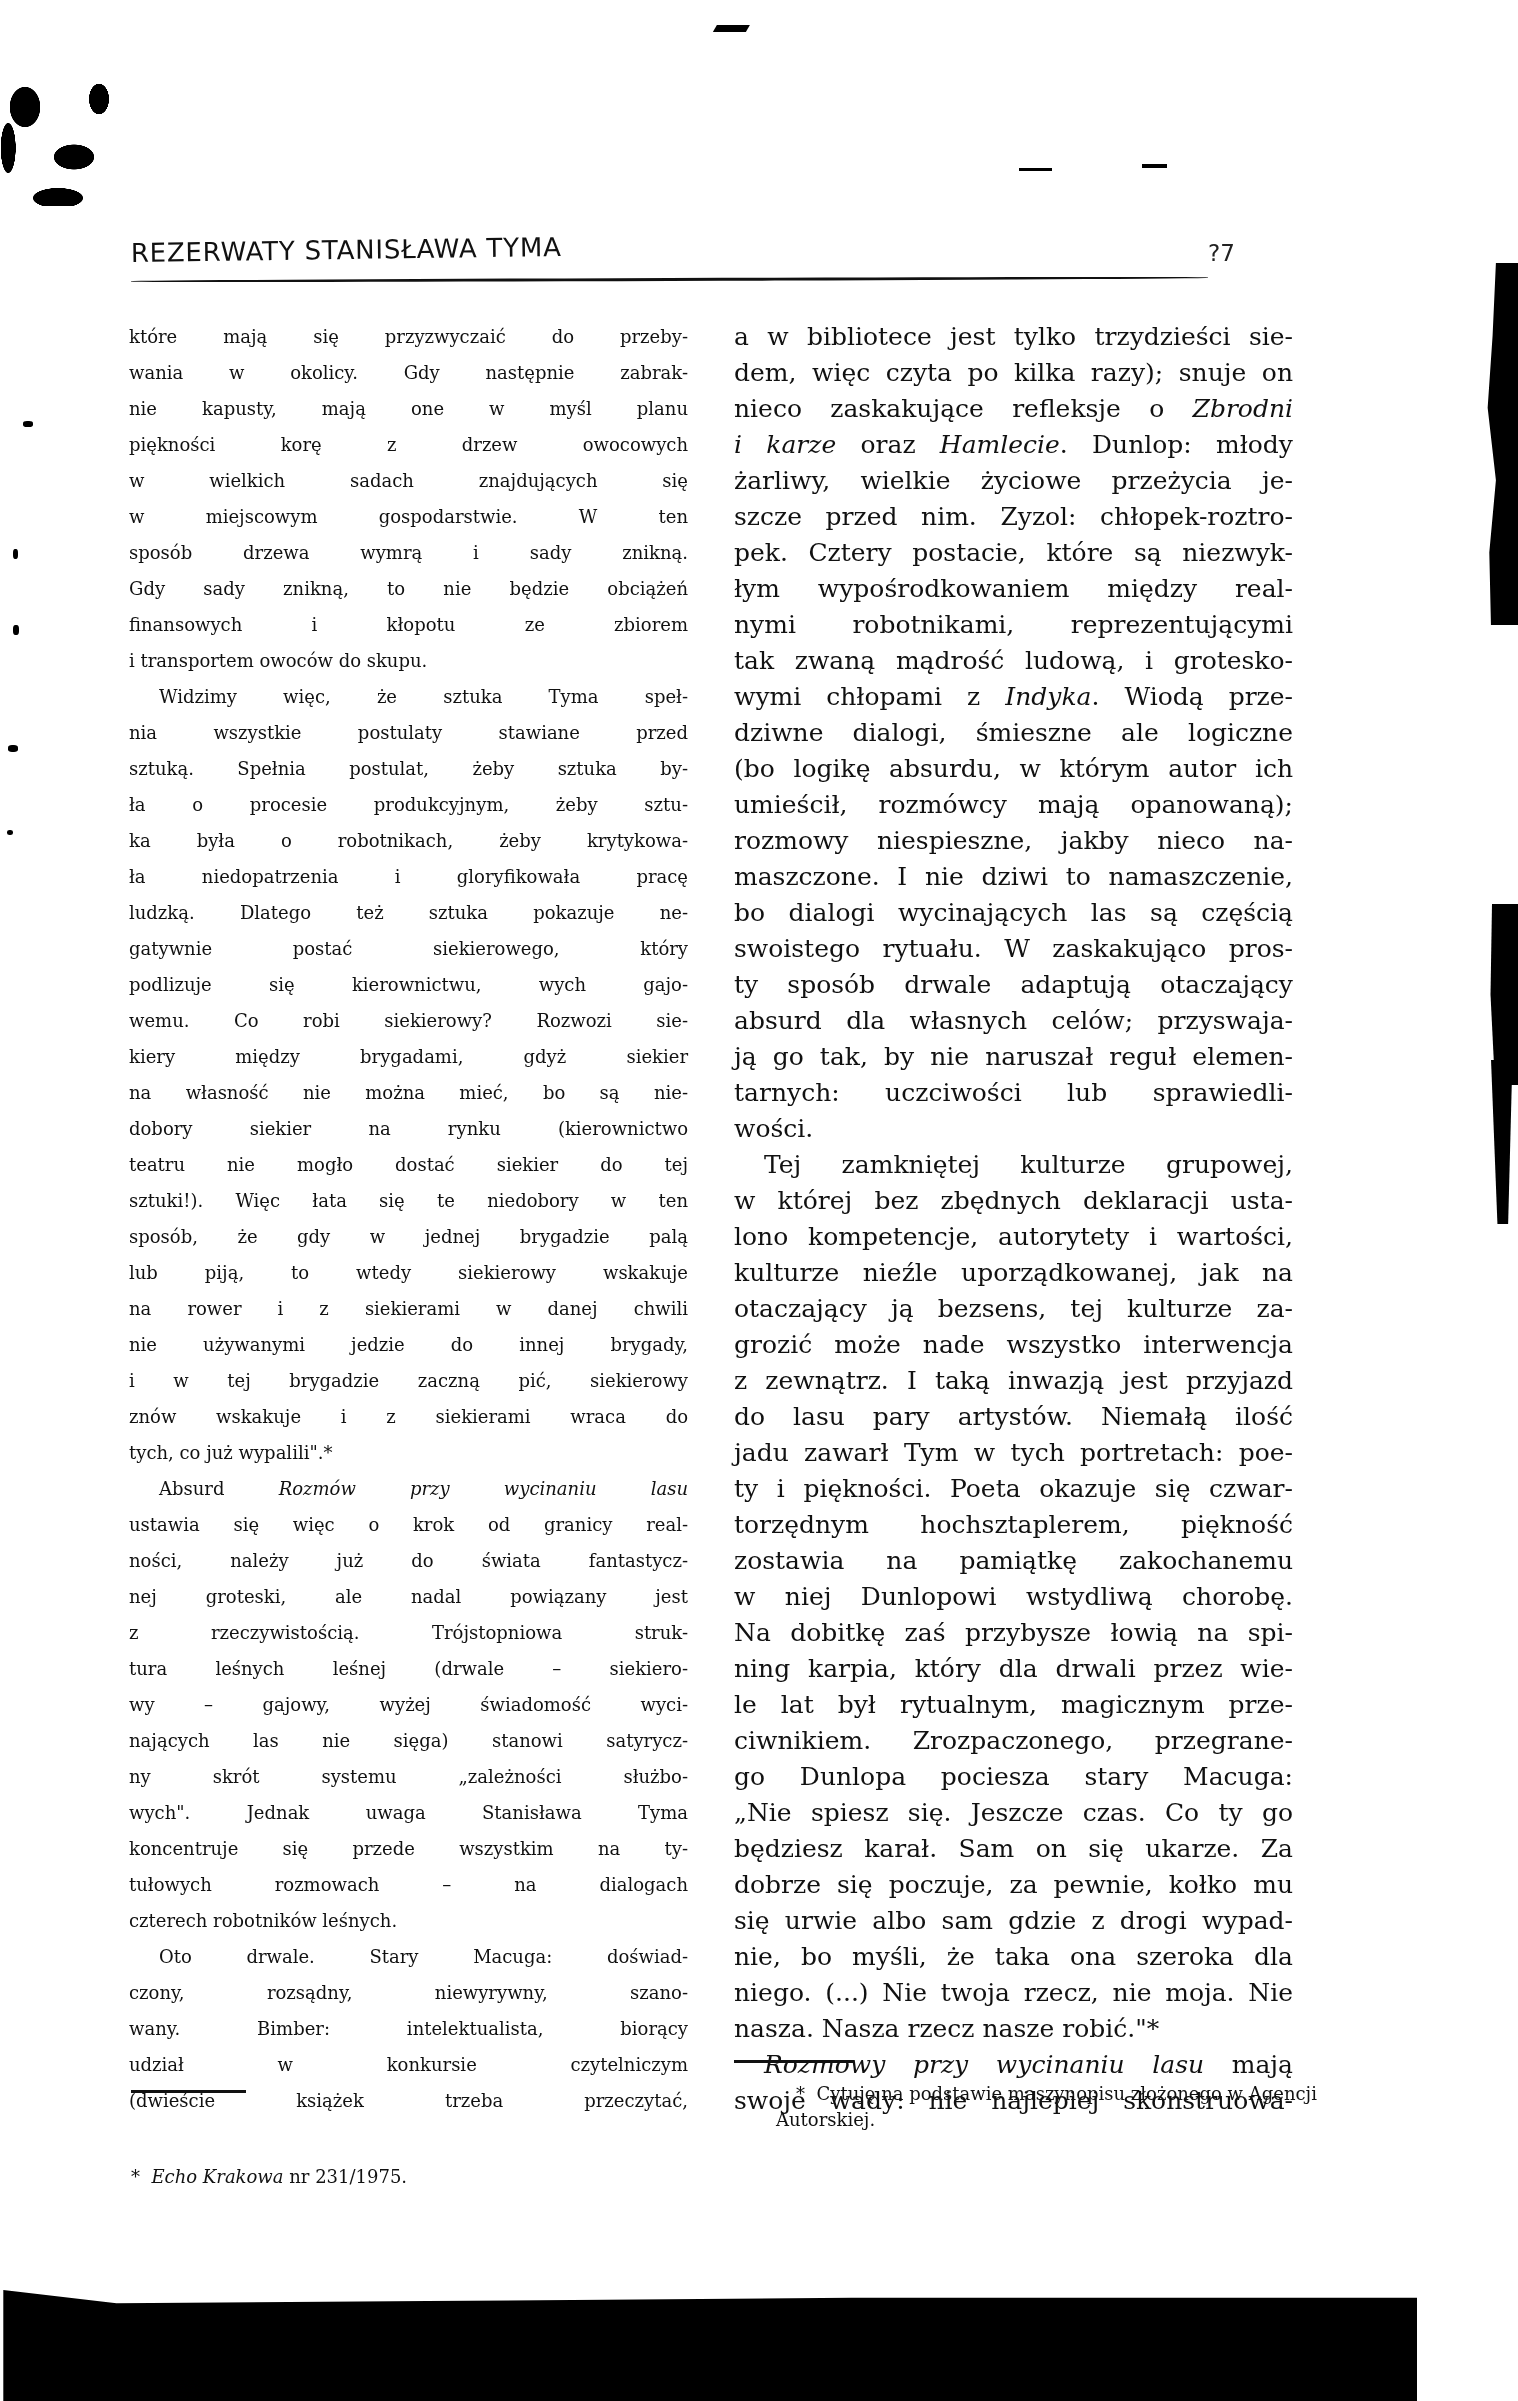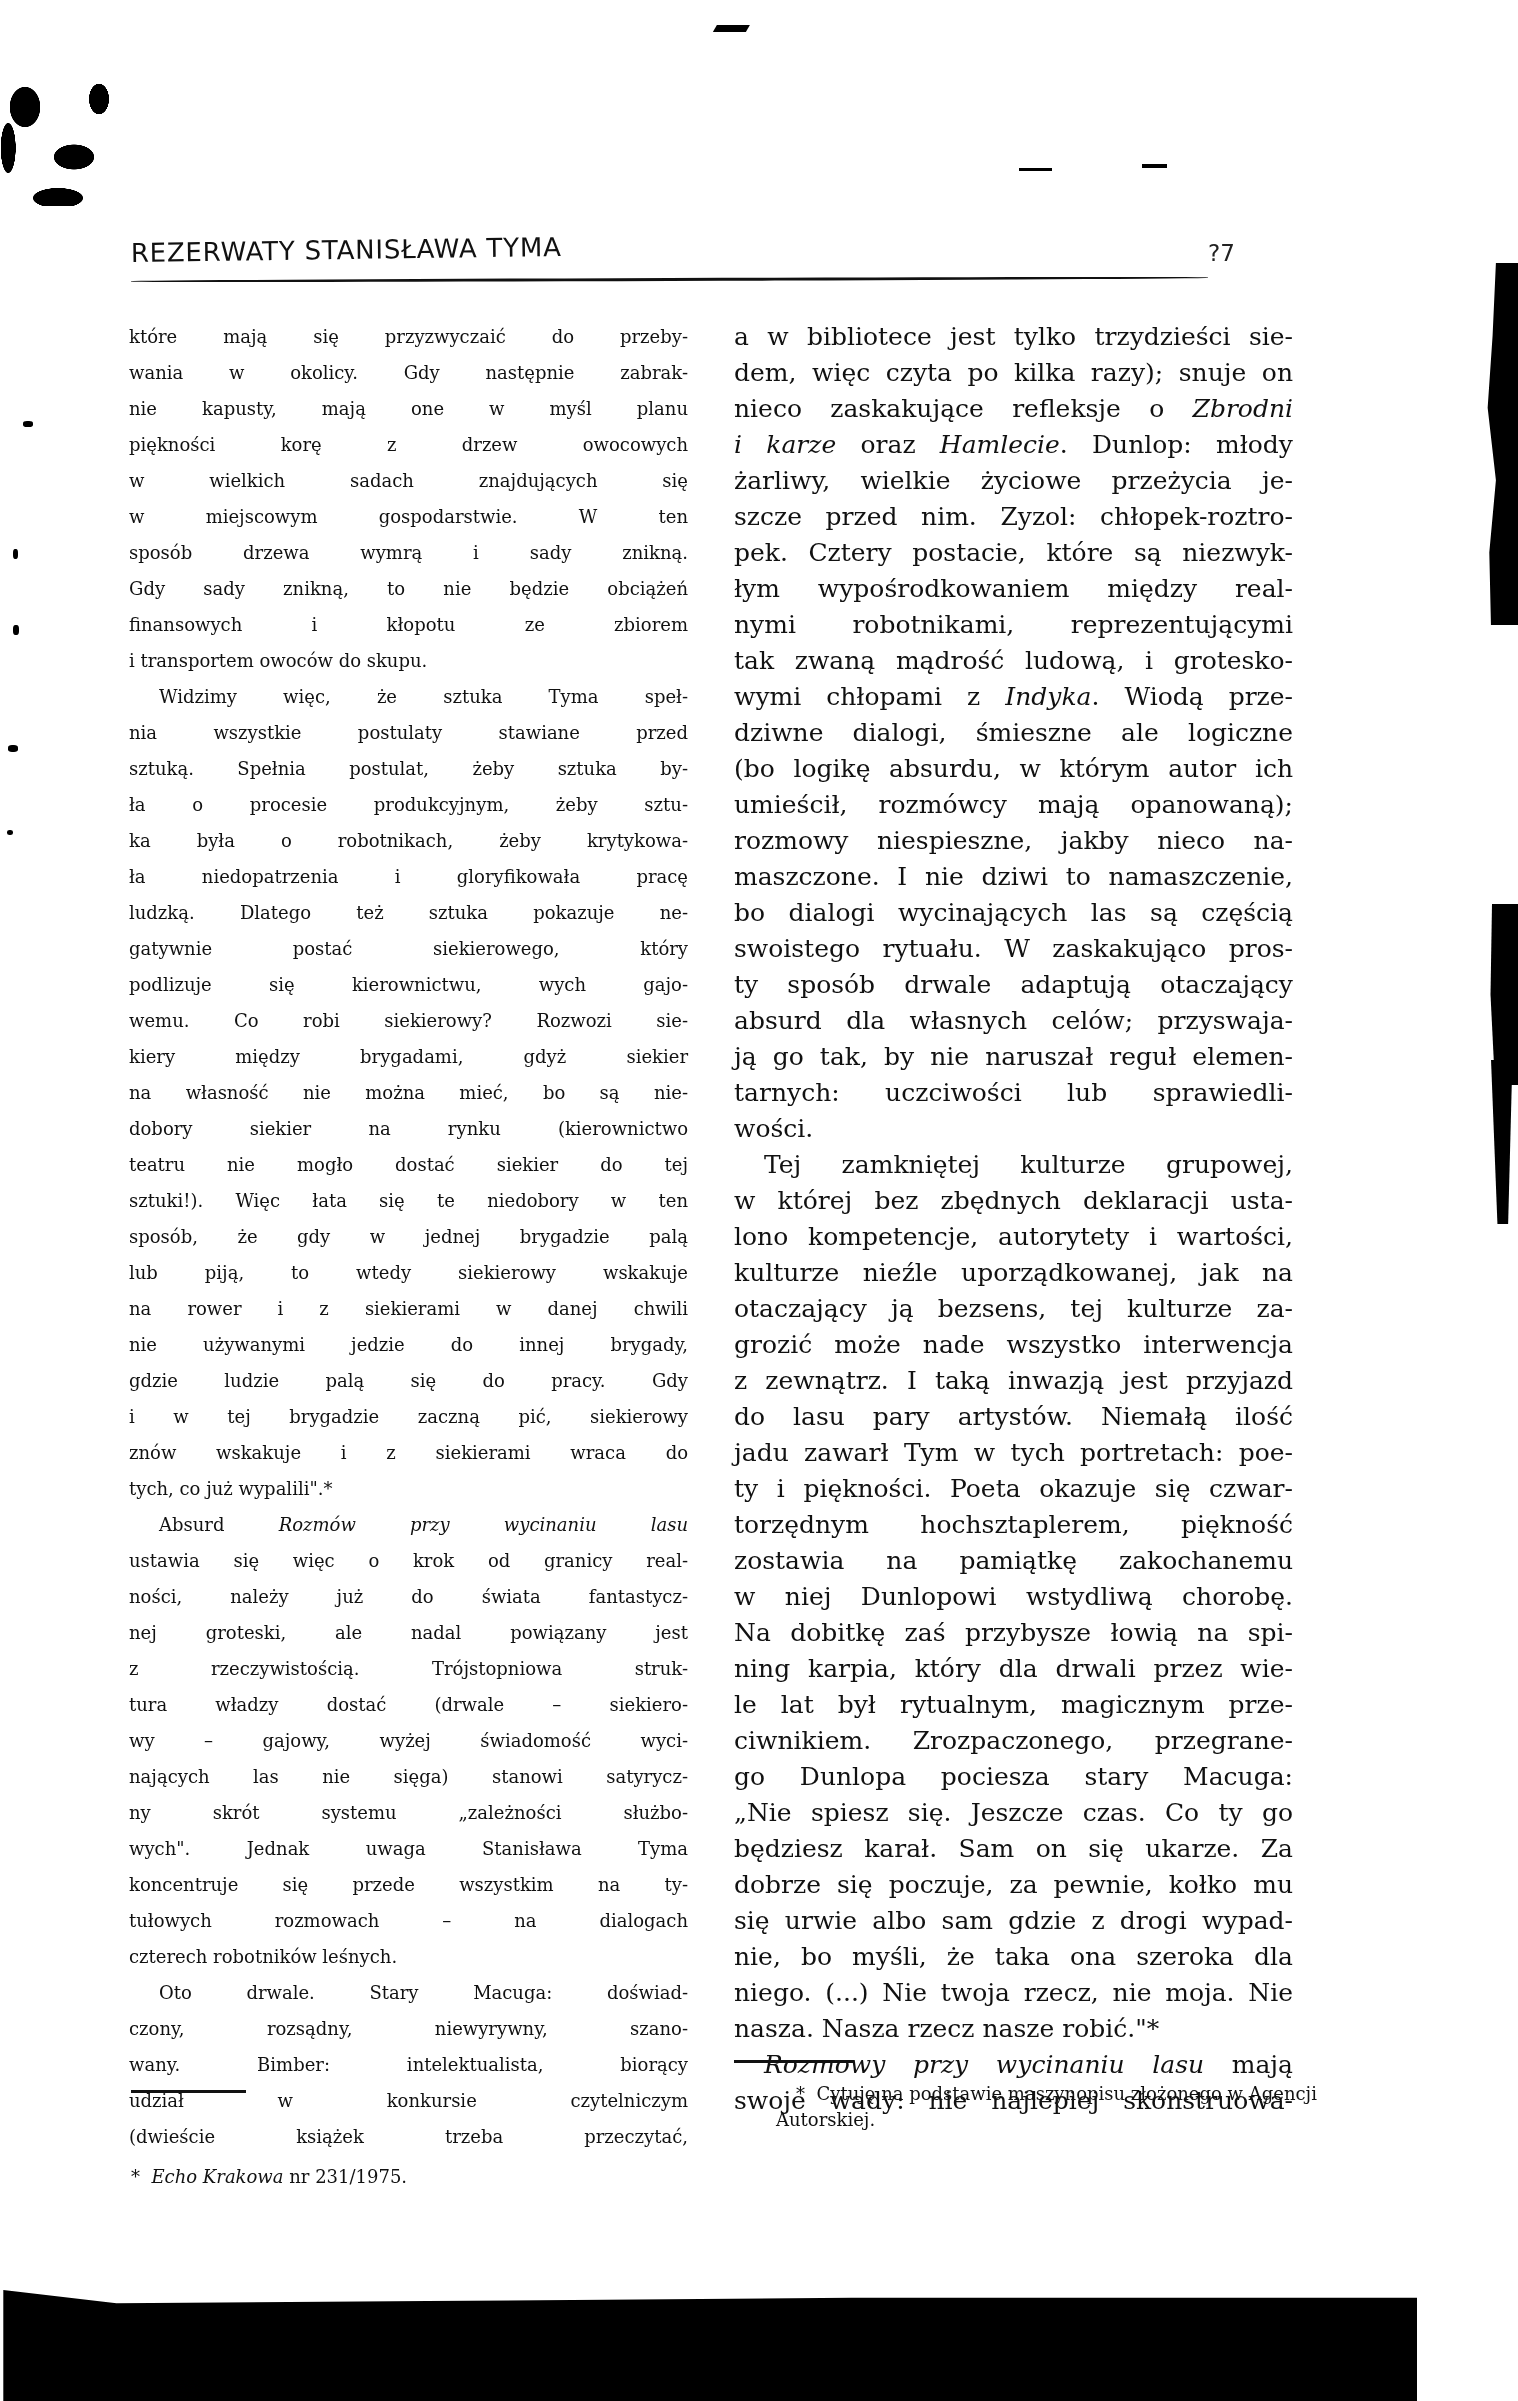--- a/index.html
+++ b/index.html
@@ -123,30 +123,29 @@
   <span class="line">wemu. Co robi siekierowy? Rozwozi sie-</span>
   <span class="line">kiery między brygadami, gdyż siekier</span>
   <span class="line">na własność nie można mieć, bo są nie-</span>
   <span class="line">dobory siekier na rynku (kierownictwo</span>
   <span class="line">teatru nie mogło dostać siekier do tej</span>
   <span class="line">sztuki!). Więc łata się te niedobory w ten</span>
   <span class="line">sposób, że gdy w jednej brygadzie palą</span>
   <span class="line">lub piją, to wtedy siekierowy wskakuje</span>
   <span class="line">na rower i z siekierami w danej chwili</span>
   <span class="line">nie używanymi jedzie do innej brygady,</span>
-  <span class="line">gdzie ludzie palą się do pracy. Gdy</span>
   <span class="line">i w tej brygadzie zaczną pić, siekierowy</span>
   <span class="line">znów wskakuje i z siekierami wraca do</span>
   <span class="line last">tych, co już wypalili".*</span>
   <span class="line indent"><span>Absurd </span><em>Rozmów przy wycinaniu lasu</em></span>
   <span class="line">ustawia się więc o krok od granicy real-</span>
   <span class="line">ności, należy już do świata fantastycz-</span>
   <span class="line">nej groteski, ale nadal powiązany jest</span>
   <span class="line">z rzeczywistością. Trójstopniowa struk-</span>
-  <span class="line">tura władzy dostać (drwale – siekiero-</span>
+  <span class="line">tura leśnych leśnej (drwale – siekiero-</span>
   <span class="line">wy – gajowy, wyżej świadomość wyci-</span>
   <span class="line">nających las nie sięga) stanowi satyrycz-</span>
   <span class="line">ny skrót systemu „zależności służbo-</span>
   <span class="line">wych". Jednak uwaga Stanisława Tyma</span>
   <span class="line">koncentruje się przede wszystkim na ty-</span>
   <span class="line">tułowych rozmowach – na dialogach</span>
   <span class="line last">czterech robotników leśnych.</span>
   <span class="line indent">Oto drwale. Stary Macuga: doświad-</span>
   <span class="line">czony, rozsądny, niewyrywny, szano-</span>
   <span class="line">wany. Bimber: intelektualista, biorący</span>

